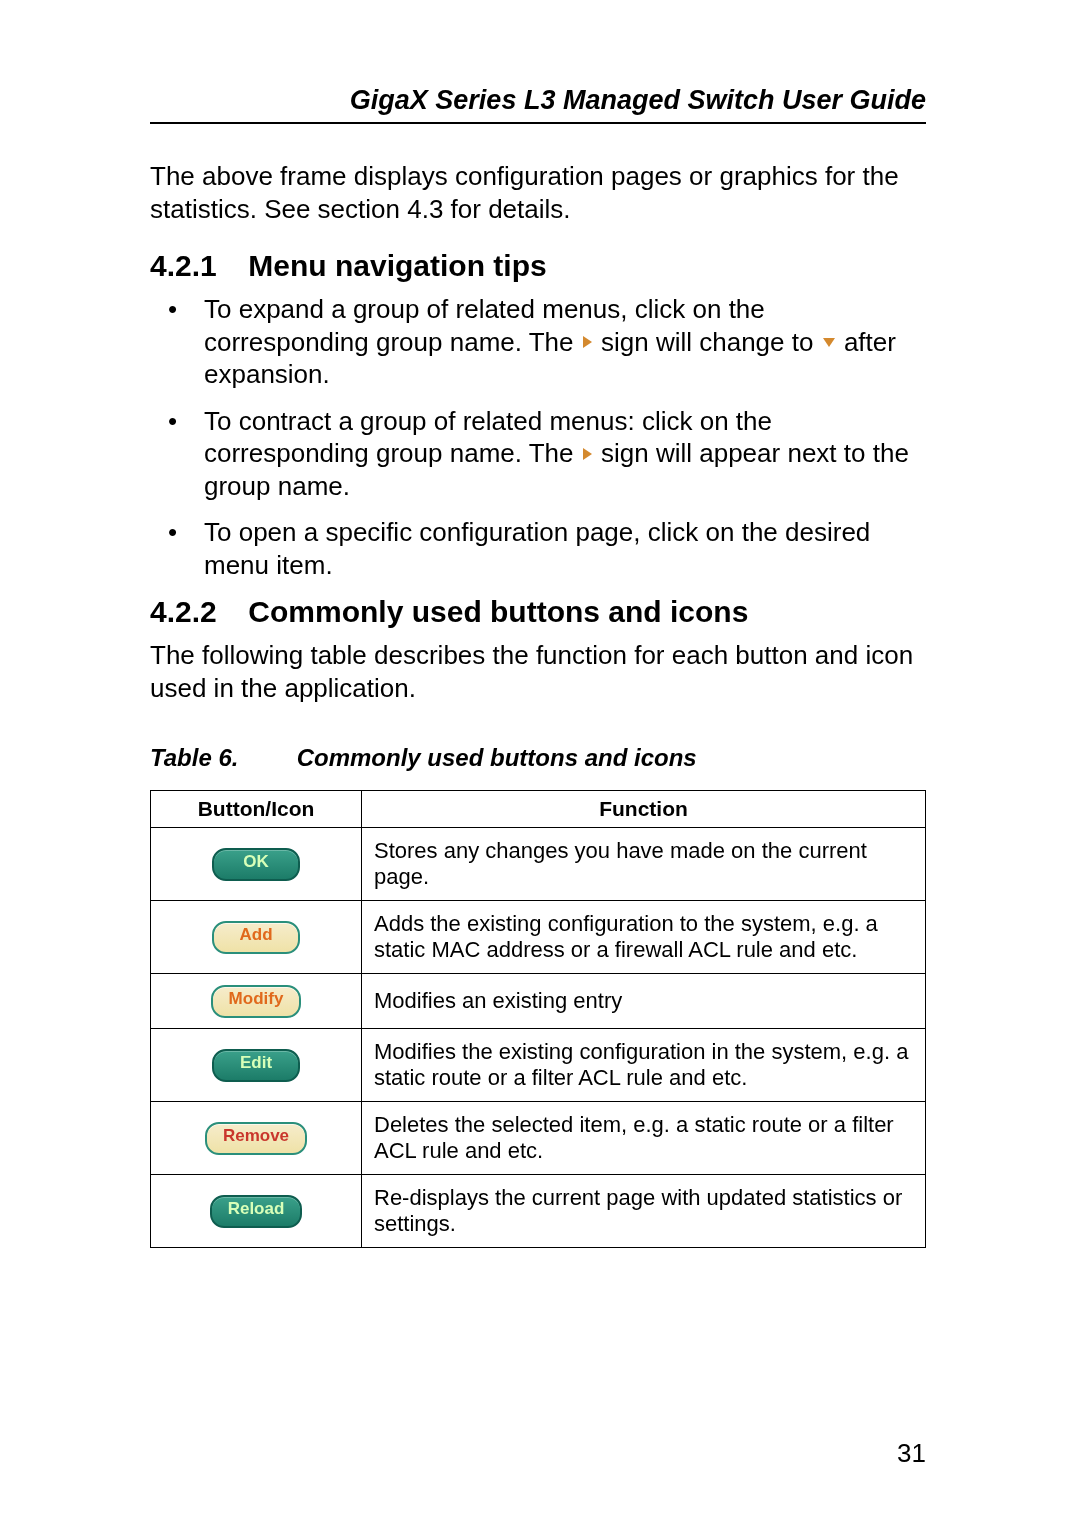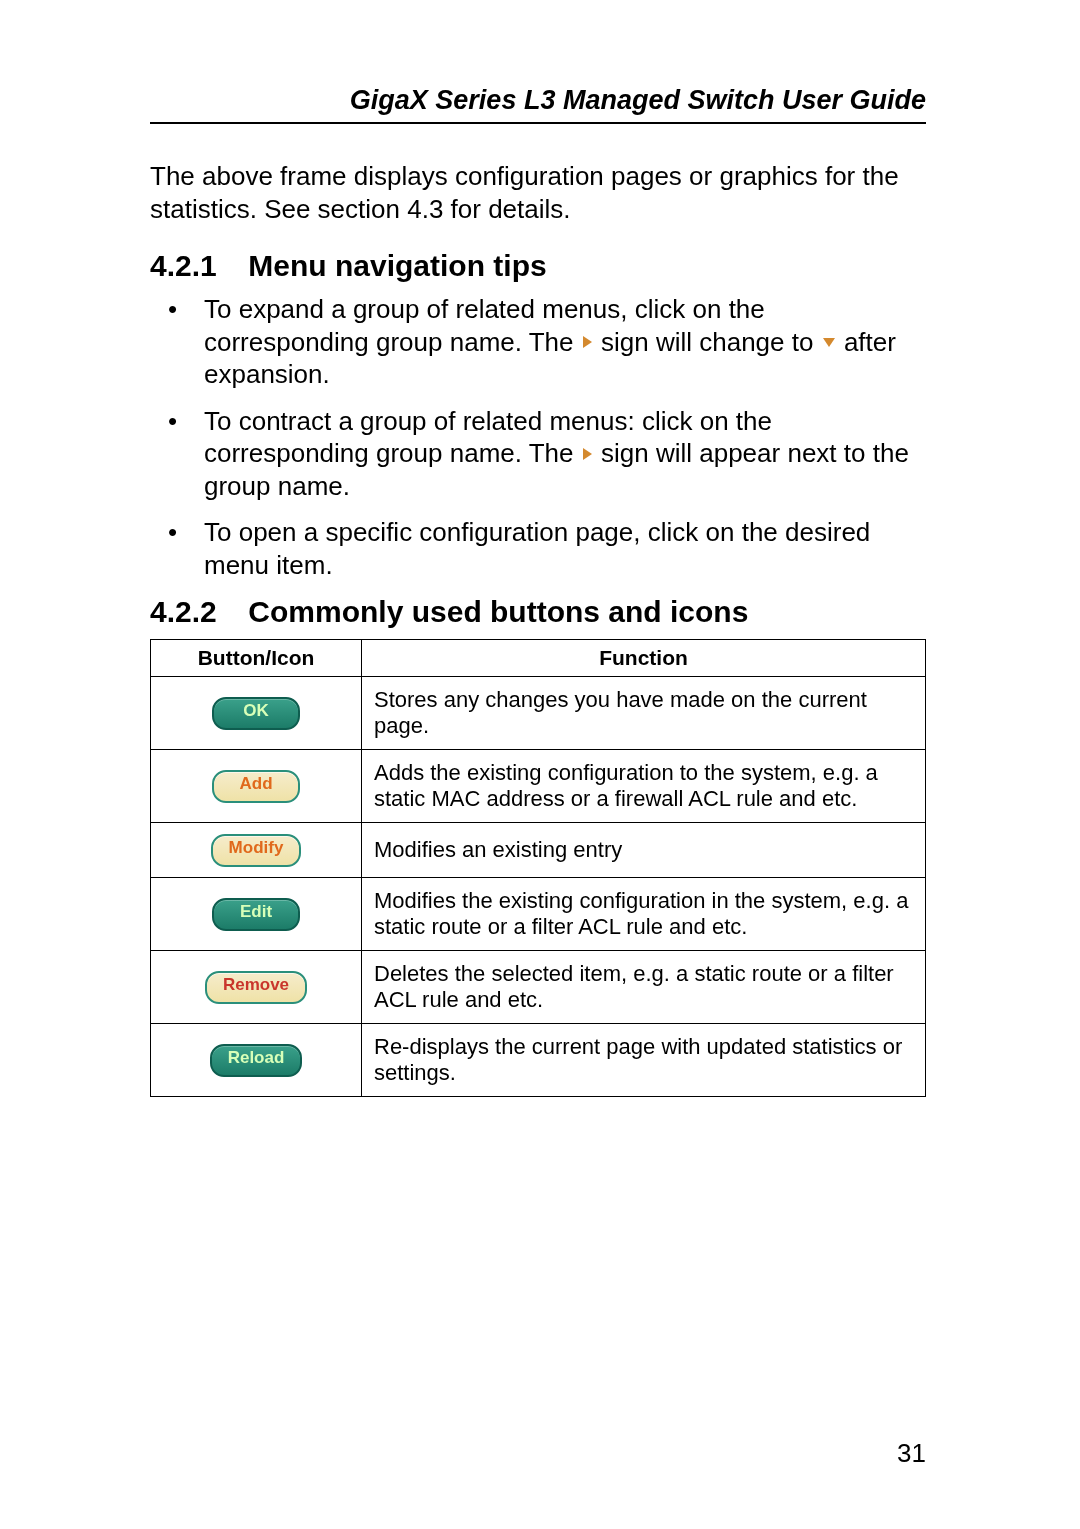--- a/index.html
+++ b/index.html
@@ -164,21 +164,26 @@
     <p class="bullet">
       <span class="dot">•</span><span>To open a specific configuration page, click on the desired menu item.</span>
     </p>
   </div>
 
   <div class="section-heading">
     <span class="num">4.2.2</span>
     <span>Commonly used buttons and icons</span>
   </div>
 
-
+  <p class="body-text">The following table describes the function for each button and icon used in the application.</p>
+
+  <div class="table-caption">
+    <span class="cap-label">Table 6.</span>
+    <span>Commonly used buttons and icons</span>
+  </div>
 
   <table class="icon-table">
     <thead>
       <tr>
         <th class="col-icon">Button/Icon</th>
         <th>Function</th>
       </tr>
     </thead>
     <tbody>
       <tr>

